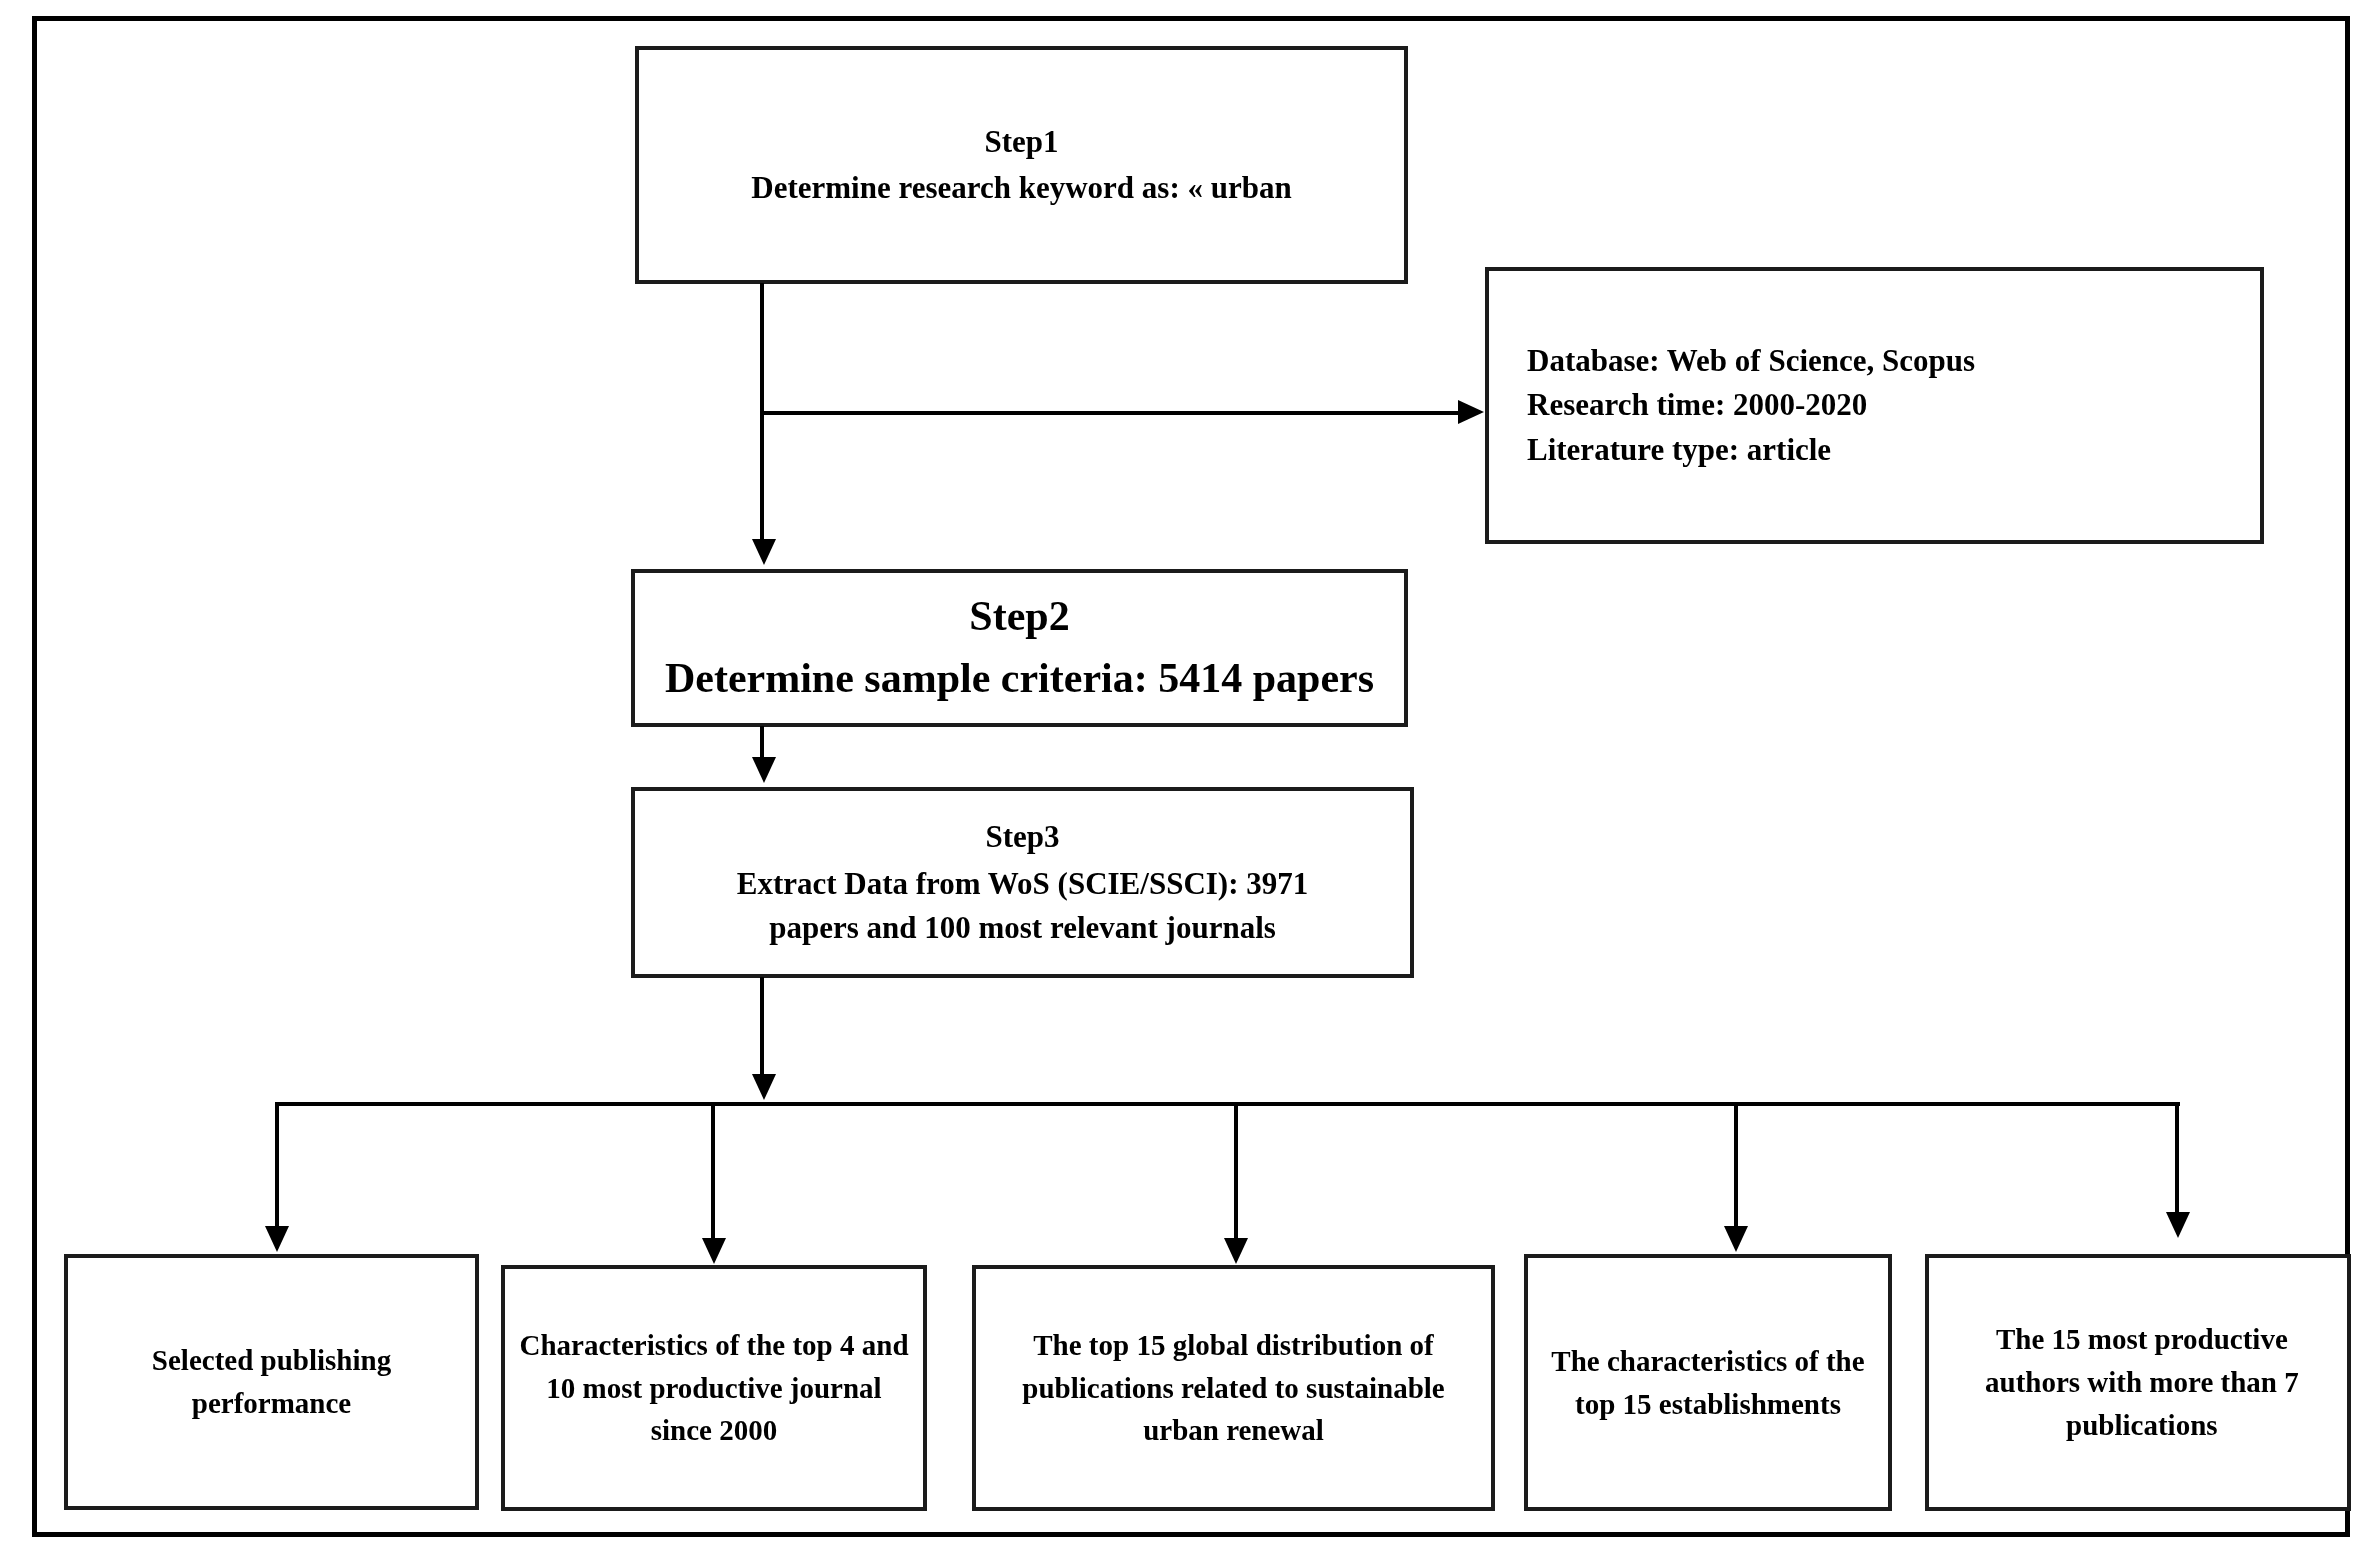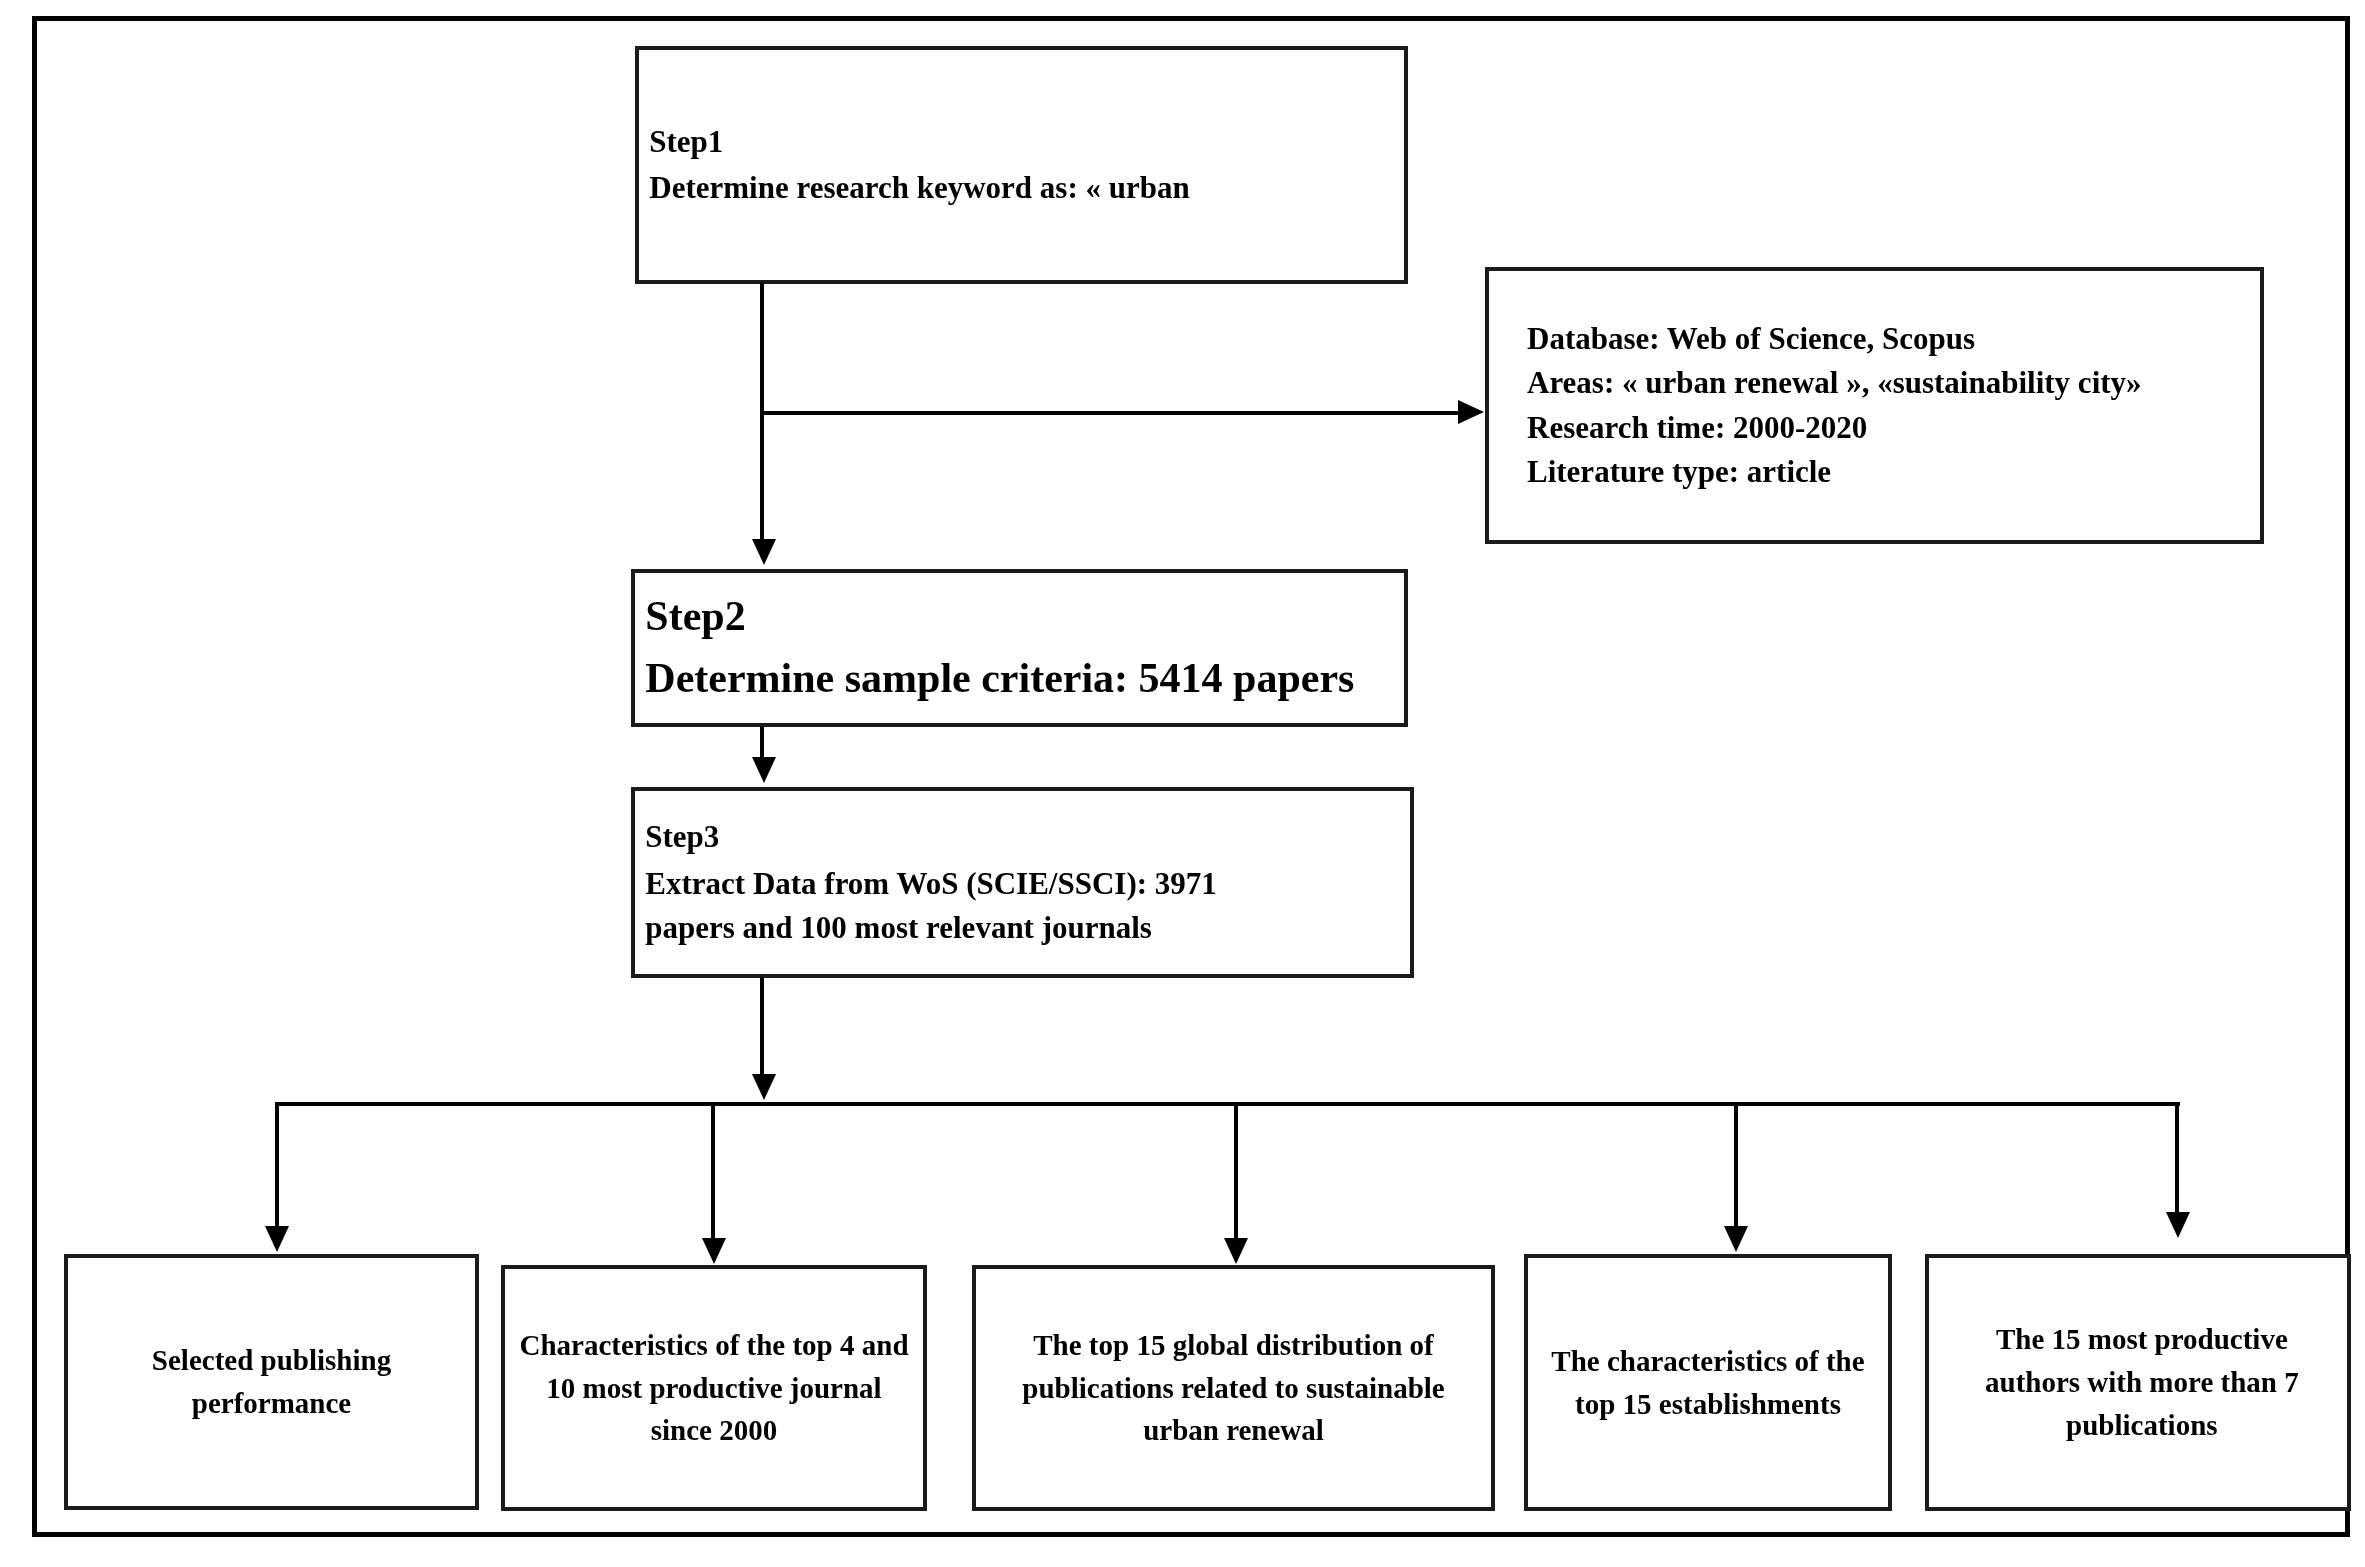--- a/index.html
+++ b/index.html
@@ -28,21 +28,21 @@
   }
 
   
   .flow-box {
     position: absolute;
     box-sizing: border-box;
     border: 4px solid #1b1b1b;
     background: #ffffff;
     display: flex;
     flex-direction: column;
-    align-items: flex-start;
+    align-items: center;
     justify-content: center;
     text-align: center;
     color: #000000;
     font-weight: bold;
     line-height: 1.42;
     padding: 5.7px 10.3px;
   }
   .flow-box.left-align {
     align-items: flex-start;
     text-align: left;
@@ -139,21 +139,20 @@
 
   <div id="outer-frame"></div>
 
   <div class="flow-box" id="box-step1">
     <div class="box-title">Step1</div>
     <div class="box-line">Determine research keyword as: « urban</div>
   </div>
 
   <div class="flow-box left-align" id="box-database">
     <div class="box-line">Database: Web of Science, Scopus</div>
-    <div class="box-line">Areas: « urban renewal », «sustainability city»</div>
     <div class="box-line">Research time: 2000-2020</div>
     <div class="box-line">Literature type: article</div>
   </div>
 
   <div class="flow-box" id="box-step2">
     <div class="box-title">Step2</div>
     <div class="box-line">Determine sample criteria: 5414 papers</div>
   </div>
 
   <div class="flow-box" id="box-step3">

